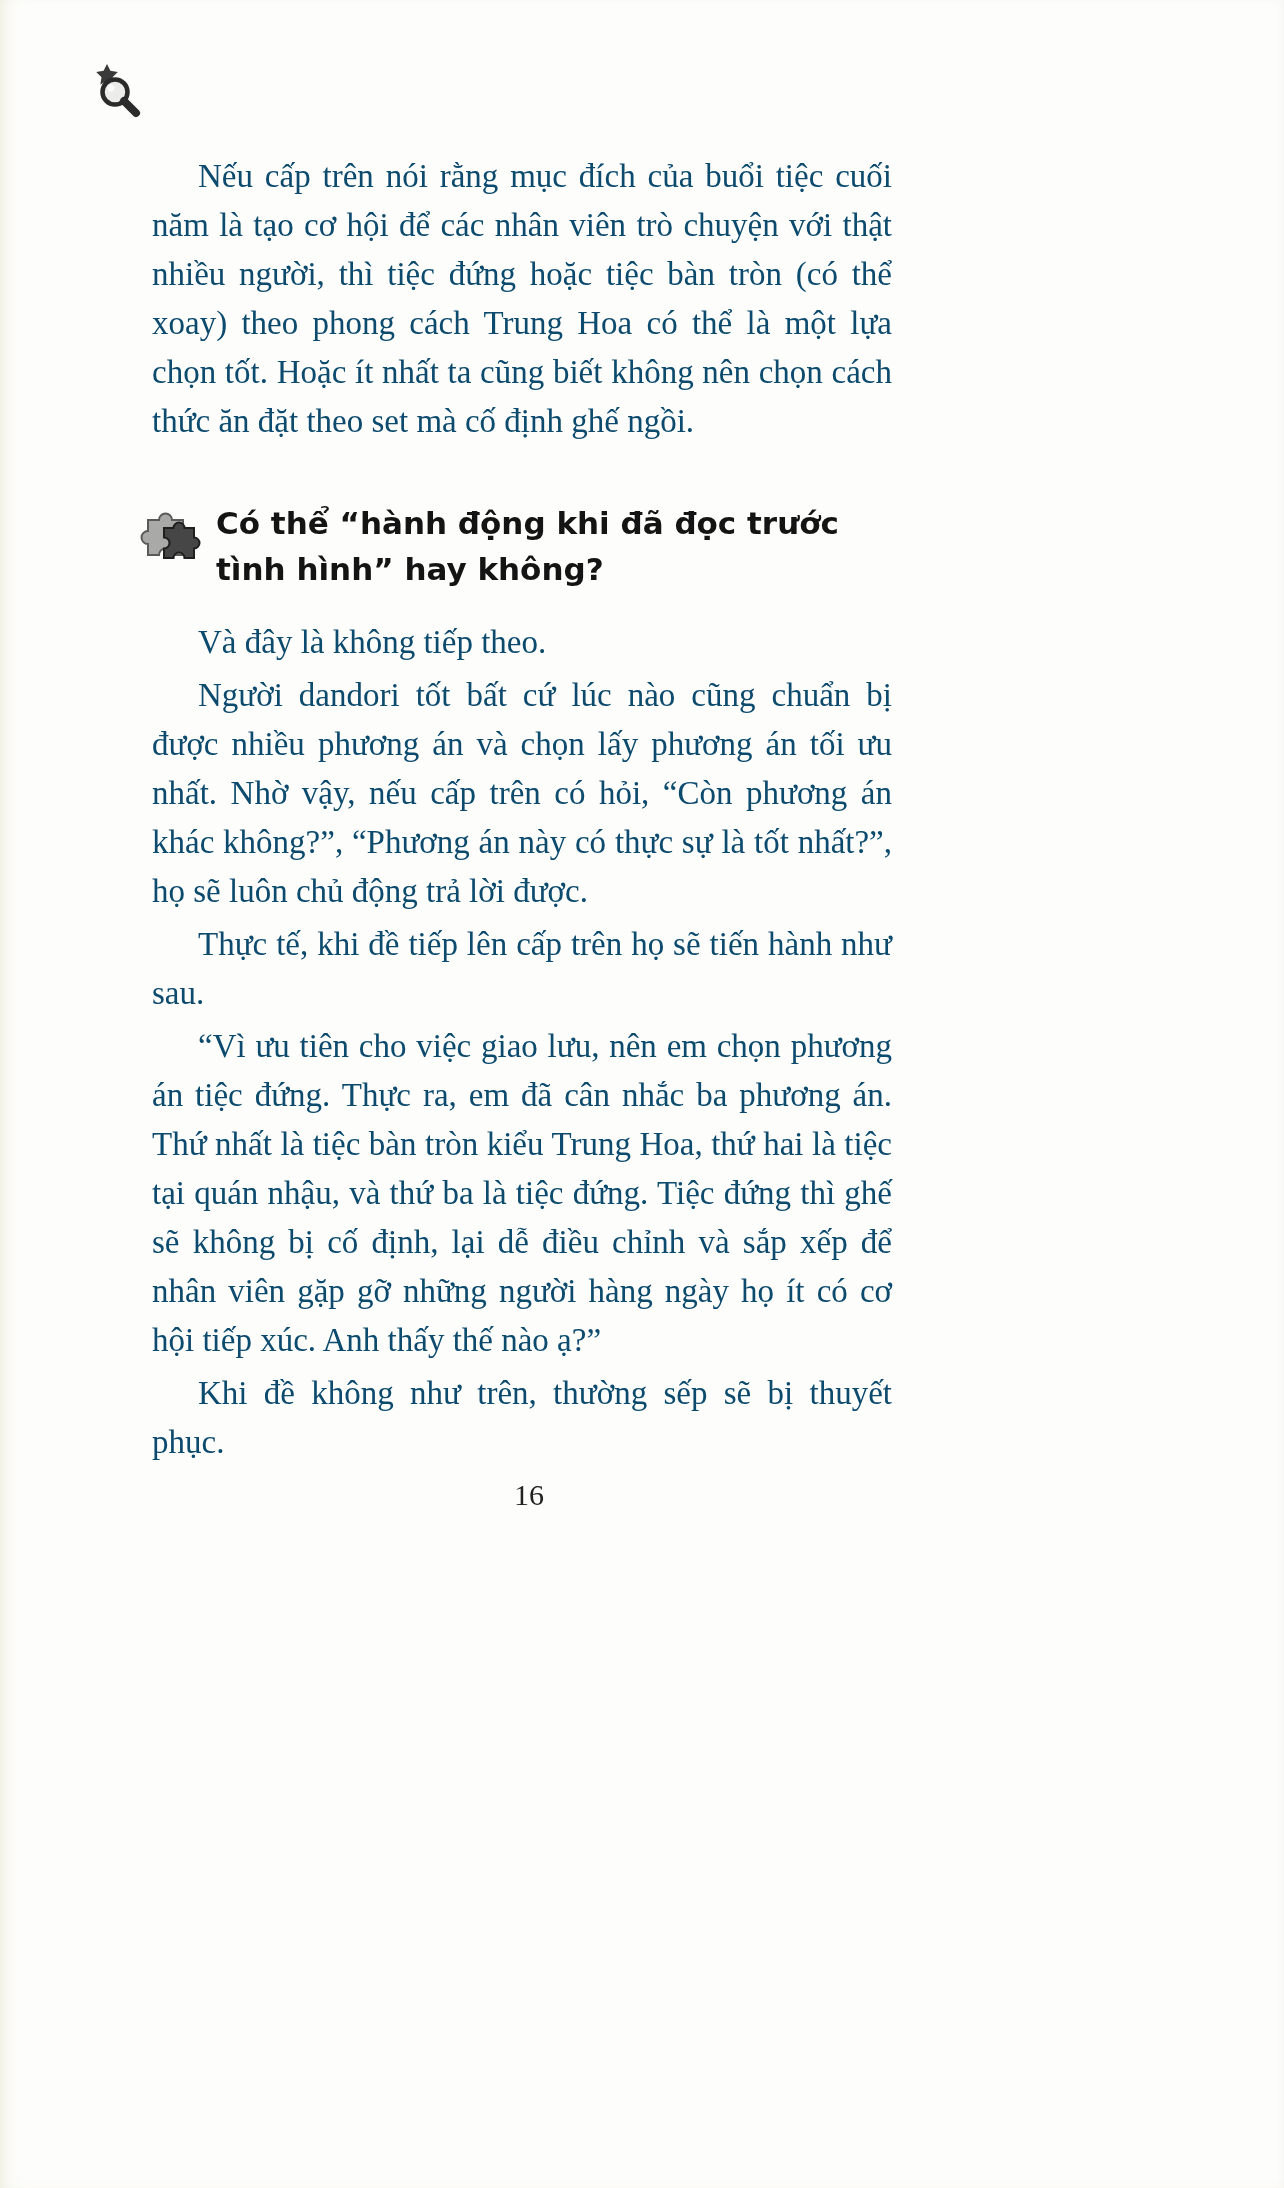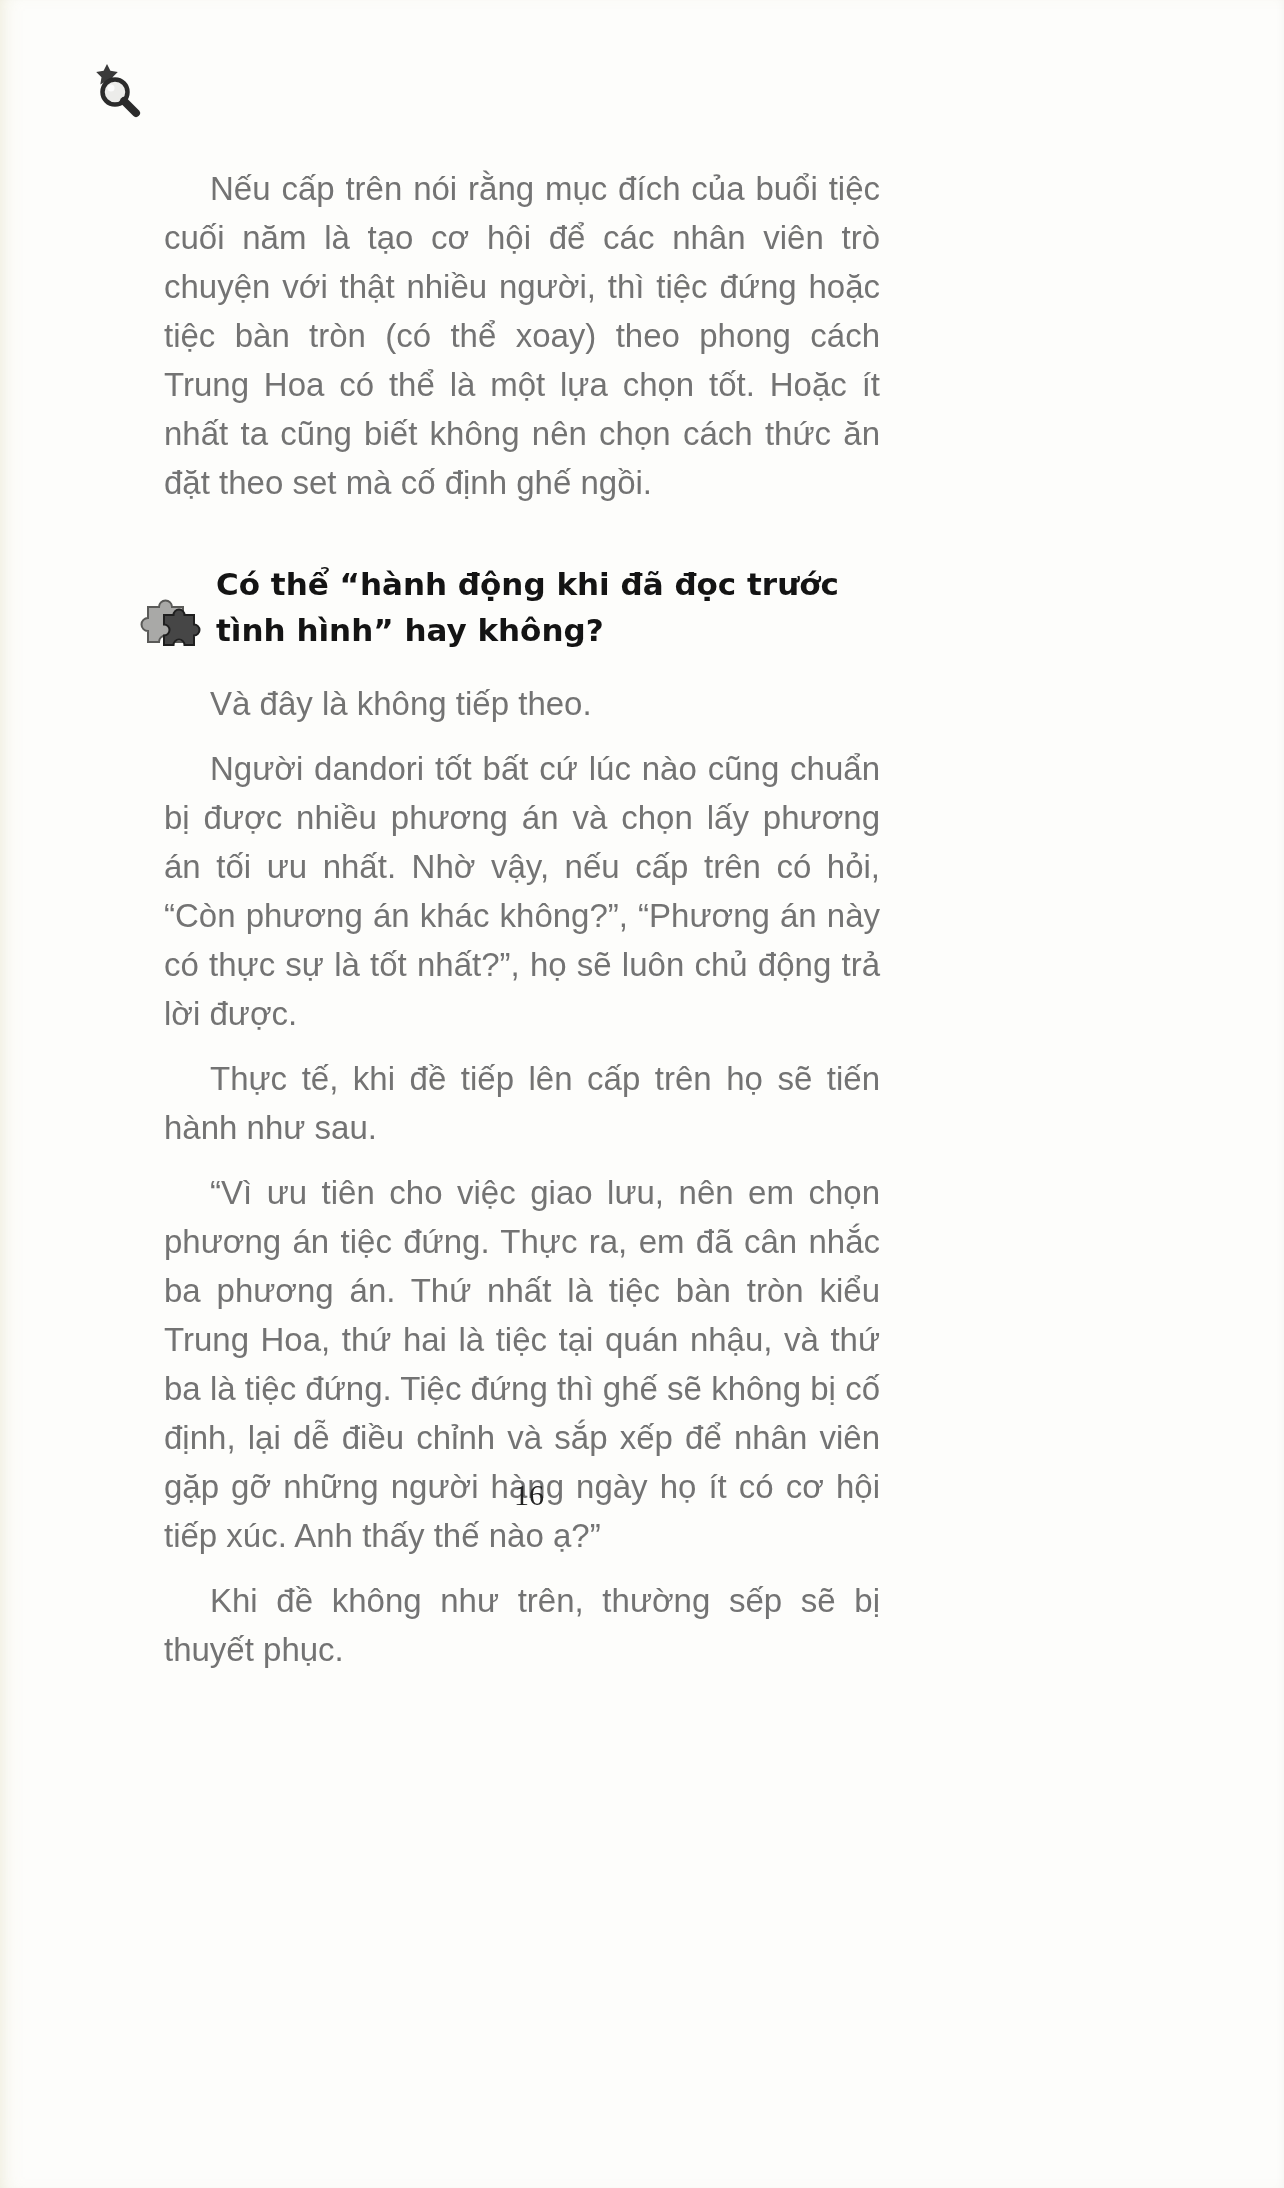--- a/index.html
+++ b/index.html
@@ -35,32 +35,32 @@
   }
 
   
   .content {
     position: absolute;
     top: 148px;
     left: 148px;
     width: 748px;
   }
   .content p {
-    margin: 16px;
-    font-family: Liberation Sans, sans-serif;
+    margin: 4px;
+    font-family: Liberation Serif, serif;
     font-size: 33px;
     line-height: 49px;
     text-align: justify;
     text-indent: 46px;
-    color: #737373;
+    color: #0c4a6e;
   }
 
   .section-heading {
     display: flex;
-    align-items: flex-end;
+    align-items: flex-start;
     gap: 12px;
     margin: 54px 0 26px -8px;
   }
   .section-heading .icon-wrap { flex: 0 0 64px; line-height: 0; padding-top: 4px; }
   .section-heading h2 {
     margin: 0;
     font-family: "DejaVu Sans", sans-serif;
     font-weight: bold;
     font-size: 31px;
     line-height: 46px;

